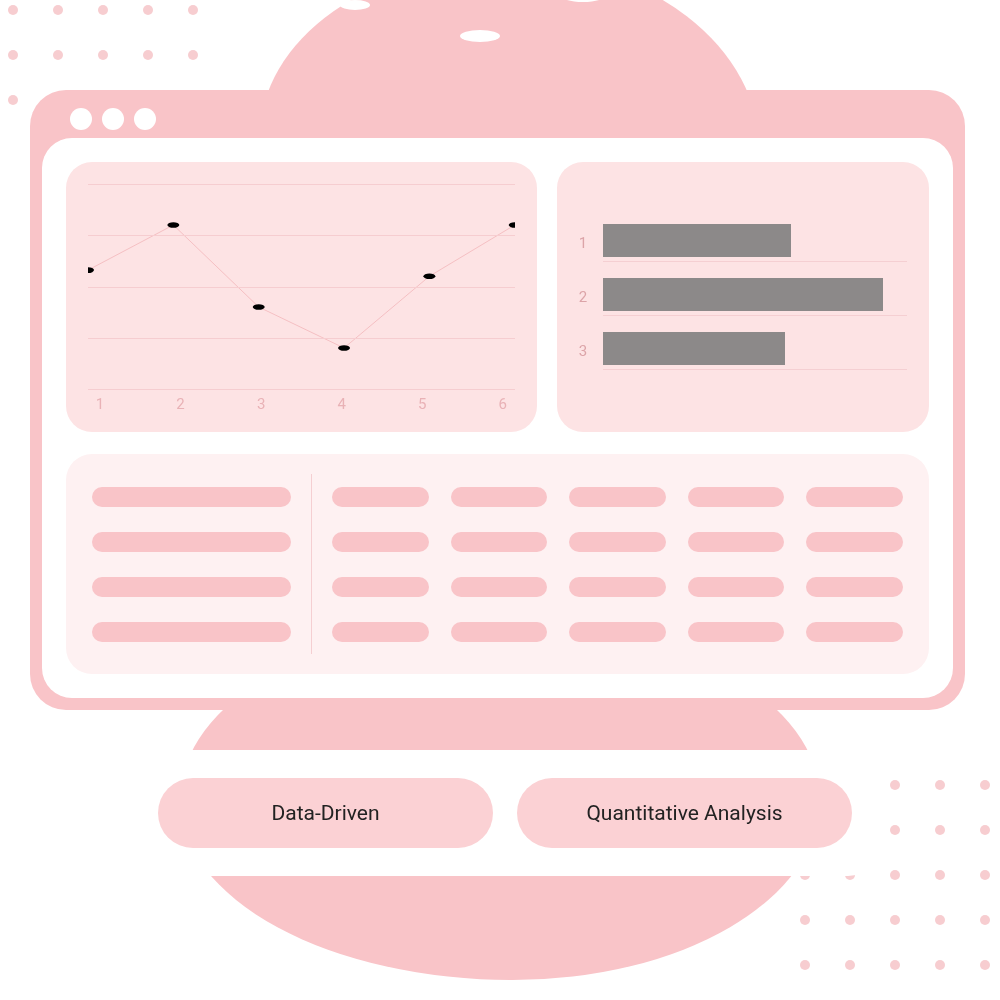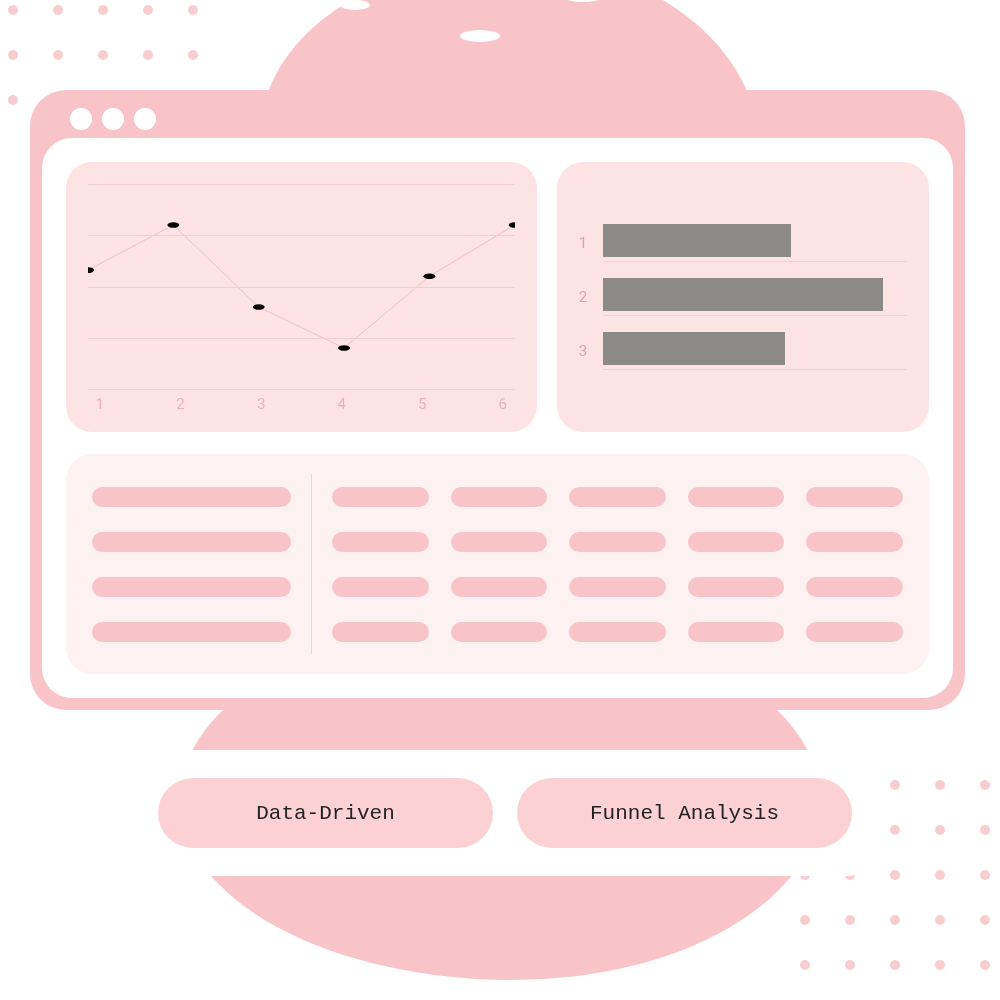--- a/index.html
+++ b/index.html
@@ -218,21 +218,20 @@
     top: 750px;
     left: 130px;
     width: 750px;
     background: #fff;
     border-radius: 32px;
     padding: 28px 28px;
     z-index: 3;
     display: grid;
     grid-template-columns: 1fr 1fr;
     gap: 24px 24px;
-    font-family: Liberation Mono, monospace;
   }
   .pill-btn {
     background: #fbd1d4;
     border-radius: 40px;
     height: 70px;
     display: flex;
     align-items: center;
     justify-content: center;
     font-size: 21px;
     color: #222;
@@ -398,14 +397,14 @@
             <div class="cell-pill"></div>
             <div class="cell-pill"></div>
           </div>
         </div>
     </div>
   </div>
 </div>
 
 <div class="buttons-card">
   <div class="pill-btn">Data-Driven</div>
-  <div class="pill-btn">Funnel Analysis</div>
+  <div class="pill-btn">Quantitative Analysis</div>
 </div>
 
 </body></html>

